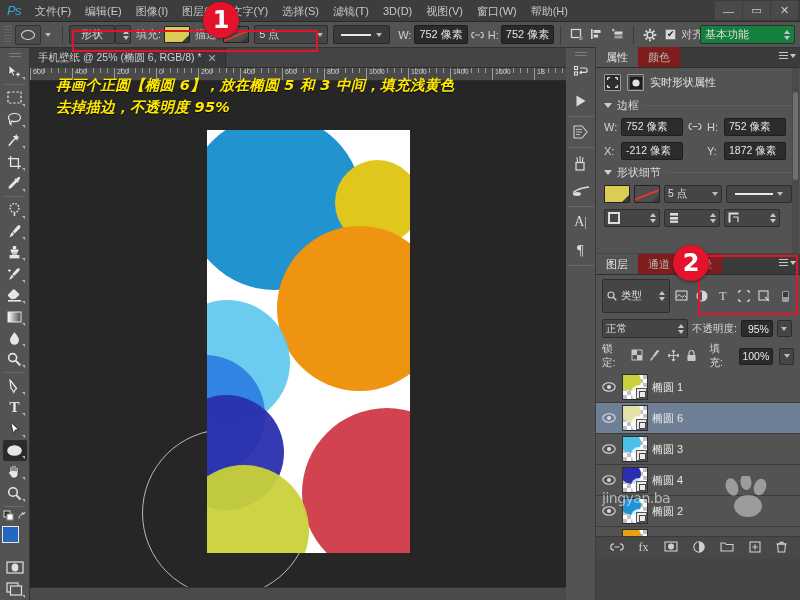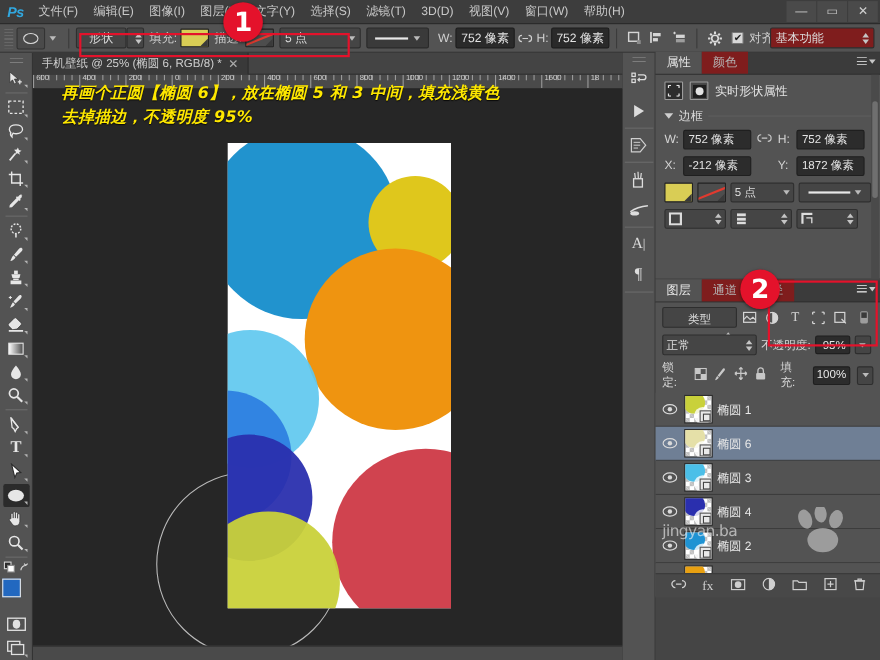--- a/index.html
+++ b/index.html
@@ -16,21 +16,21 @@
 
   
   .menubar {
     position: absolute; left: 0; top: 0; width: 800px; height: 22px;
     background: #3d3d3d;
     display: flex; align-items: center;
     border-bottom: 1px solid #2a2a2a;
   }
   .ps-logo {
     width: 28px; height: 22px; display: flex; align-items: center; justify-content: center;
-    color: #31a8e0; font-weight: bold; font-size: 13px; font-style: italic;
+    color: #31a8e0; font-weight: normal; font-size: 13px; font-style: italic;
     letter-spacing: -0.5px;
   }
   .menuitem {
     padding: 0 7px; height: 22px; line-height: 22px;
     color: #c8c8c8; font-size: 11px; white-space: nowrap; cursor: default;
   }
   .winbtns { position: absolute; right: 2px; top: 0; display: flex; height: 22px; }
   .winbtn {
     width: 27px; height: 19px; margin-top: 1px;
     display: flex; align-items: center; justify-content: center;
@@ -102,21 +102,21 @@
     width: 20px; height: 19px; display: flex; align-items: center; justify-content: center;
     position: relative;
   }
   .checkbox-sq {
     width: 11px; height: 11px; background: #d8d8d8; border: 1px solid #777;
     display: flex; align-items: center; justify-content: center;
     color: #222; font-size: 9px; line-height: 1; border-radius: 1px;
   }
   .ws-select {
     position: absolute; right: 5px; height: 19px; width: 95px;
-    background: #7f1d1d; border: 1px solid #2e2e2e; border-radius: 2px;
+    background: #15803d; border: 1px solid #2e2e2e; border-radius: 2px;
     display: flex; align-items: center; padding: 0 4px; justify-content: space-between;
     font-size: 11px; color: #dcdcdc;
   }
 
   
   .doctabbar {
     position: absolute; left: 30px; top: 48px; width: 536px; height: 20px;
     background: #444; border-bottom: 1px solid #2d2d2d;
   }
   .doctab {
@@ -288,23 +288,23 @@
   }
 
   .scroll-track {
     position: absolute; right: 1px; top: 0; width: 7px; height: 100%; background: #4a4a4a;
   }
   .scroll-thumb { position: absolute; right: 1px; width: 5px; background: #6f6f6f; border-radius: 3px; }
 
   
   .layers-filter { display: flex; align-items: center; gap: 3px; padding: 4px 6px; }
   .filter-select {
-    height: 19px; background: #454545; border: 1px solid #2e2e2e; border-radius: 2px;
+    height: 34px; background: #454545; border: 1px solid #2e2e2e; border-radius: 2px;
     display: flex; align-items: center; gap: 4px; padding: 0 4px; width: 72px;
-    font-size: 10.5px; color: #dcdcdc; flex-direction: column;
+    font-size: 10.5px; color: #dcdcdc;
   }
   .fi-icon {
     width: 19px; height: 19px; display: flex; align-items: center; justify-content: center;
     color: #d6d6d6; font-size: 11px;
   }
   .blend-row { display: flex; align-items: center; gap: 4px; padding: 2px 6px; }
   .blend-select {
     height: 19px; background: #454545; border: 1px solid #2e2e2e; border-radius: 2px;
     display: flex; align-items: center; justify-content: space-between;
     padding: 0 3px; width: 86px; font-size: 10.5px; color: #dcdcdc;
@@ -935,20 +935,25 @@
         <span class="prop-inp">752 像素</span>
       </div>
       <div class="prop-row">
         <span class="prop-lbl">X:</span>
         <span class="prop-inp">-212 像素</span>
         <span class="linkbtn" style="opacity:0">·</span>
         <span class="prop-lbl">Y:</span>
         <span class="prop-inp">1872 像素</span>
       </div>
 
+      <div class="sec-head">
+        <span class="tri"></span>
+        <span>形状细节</span>
+        <span class="sec-line"></span>
+      </div>
       <div class="sd-row">
         <span class="swatch" id="prop-fill-sw" style="width: 26px; height: 18px; background: rgb(217, 205, 85);">
           <span class="corner"></span>
         </span>
         <span class="swatch stroke-sw" style="width:26px;height:18px">
           <span class="corner"></span>
         </span>
         <span class="sd-select" style="width:58px">
           <span>5 点</span>
           <span class="tiny-caret" style="margin:0"></span>

